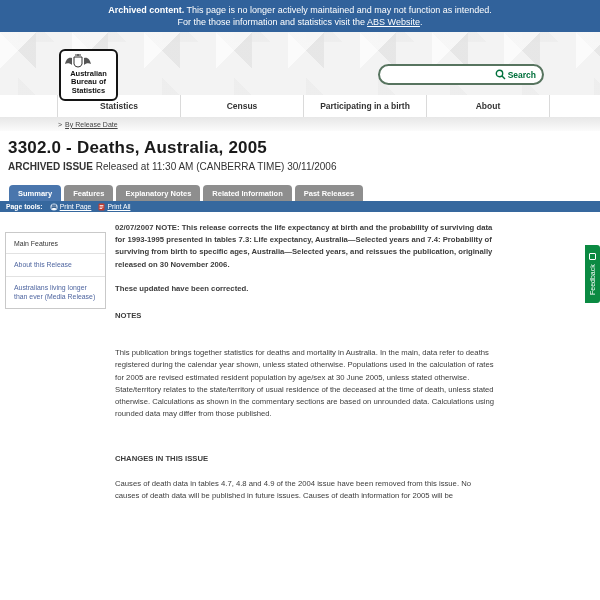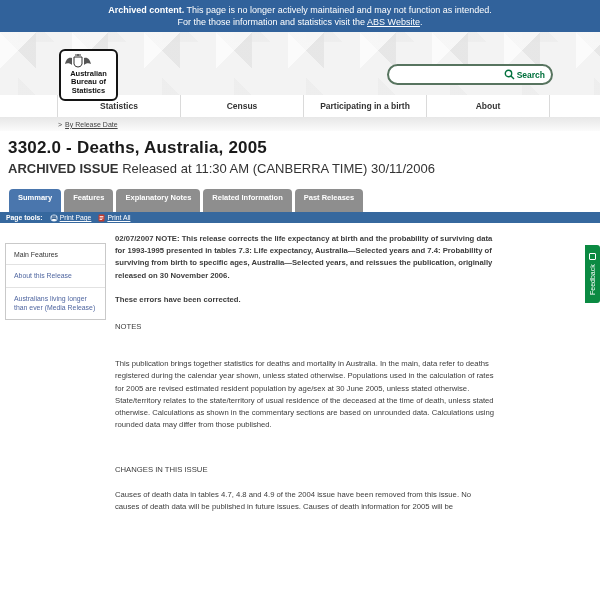--- a/index.html
+++ b/index.html
@@ -23,61 +23,61 @@
       #f3f3f3;
   }
   .logo {
     position:absolute; left:59px; top:17px; width:59px; height:52px;
     background:#fff; border:2px solid #141414; border-radius:6px;
     display:flex; flex-direction:column; justify-content:center; cursor:pointer;
   }
   .logo-crest { margin-top:-1px; }
   .logo-text { font-size:7.5px; font-weight:bold; line-height:8.5px; text-align:center; color:#111; white-space:pre-line; }
   .searchbox {
-    position:absolute; right:47px; top:32px; width:166px; height:21px;
+    position:absolute; right:56px; top:32px; width:166px; height:21px;
     background:#fff; border:2px solid #57745F; border-radius:11px;
     display:flex; align-items:center; padding:0 6px 0 8px;
   }
   .searchbox input { flex:1; min-width:0; border:none; outline:none; background:transparent; font-size:8px; font-family:"Liberation Sans", sans-serif; }
   .search-btn { display:flex; align-items:center; gap:2px; color:#00703C; font-size:8.5px; font-weight:bold; cursor:pointer; }
   
   .nav { height:22px; background:#fff; display:flex; margin:0 50px 0 57px; }
   .nav-item {
     flex:1; display:flex; align-items:center; justify-content:center;
     font-size:8.5px; font-weight:bold; color:#333; border-left:1px solid #dadada; cursor:pointer;
   }
   .nav-item:last-child { border-right:1px solid #dadada; }
   
   .crumbrow { height:14px; background:linear-gradient(#e7e7e7, #fbfbfb); display:flex; align-items:center; padding-left:58px; font-size:7px; color:#444; gap:3px; }
   .crumbrow a { color:#444; text-decoration:underline; cursor:pointer; }
   
   .title { margin:7px 0 3px 8px; font-size:17px; font-weight:bold; color:#1a1a1a; letter-spacing:.2px; }
-  .released { margin-left:8px; font-size:13px; color:#333; }
+  .released { margin-left:8px; font-size:10px; color:#333; }
   .released .bold { font-weight:bold; }
   
   .tabs { display:flex; gap:3px; margin:13px 0 0 9px; align-items:flex-end; }
   .tab {
     background:#8E8E8E; color:#fff; font-size:7.5px; font-weight:bold;
-    padding:4px 9px 10px; border-radius:4px 4px 0 0; cursor:pointer; white-space:nowrap;text-align:right;
+    padding:4px 9px 3px; border-radius:4px 4px 0 0; cursor:pointer; white-space:nowrap;text-align:right;
   }
   .tab.active { background:#4A76AD; }
   
   .tools { background:#36689E; color:#fff; height:11px; display:flex; align-items:center; gap:7px; padding-left:6px; font-size:6.8px; }
   .tools .label { font-weight:bold; }
   .tools a { color:#fff; text-decoration:underline; display:flex; align-items:center; gap:2px; cursor:pointer; }
   
   .layout { position:relative; }
   .sidebox { position:absolute; left:5px; top:10px; width:101px; background:#fff; border:1px solid #c9c9c9; font-size:6.9px; }
   .side-header { padding:7px 8px 6px; color:#333; border-bottom:1px solid #e2e2e2; }
   .side-link { display:block; padding:6px 8px; color:#4F66A0; text-decoration:none; border-bottom:1px solid #e2e2e2; line-height:9.5px; cursor:pointer; }
   .side-link:last-child { border-bottom:none; }
   .main { margin:10px 0 0 115px; width:381px; color:#3c3c3c; font-size:7.7px; }
   .main p { margin:0 0 12px; line-height:12.2px; }
   .main p.b { font-weight:bold; }
-  .main p.hdr { font-weight:normal; }
+  .main p.hdr { font-weight:bold; }
   .mb21 { margin-bottom:21px !important; }
   .mb16 { margin-bottom:16px !important; }
   .mb15 { margin-bottom:15px !important; }
   .mb25 { margin-bottom:25px !important; }
   .mb33 { margin-bottom:33px !important; }
   
   .feedback {
     position:absolute; right:0; top:245px; width:15px; height:58px;
     background:#0B8A42; color:#fff; border-radius:3px 0 0 3px; cursor:pointer;
     writing-mode:vertical-rl; transform:rotate(180deg);
@@ -164,21 +164,21 @@
 
 <div class="layout">
   <div class="sidebox">
     <div class="side-header">Main Features</div>
     <a class="side-link">About this Release</a>
     <a class="side-link">Australians living longer than ever (Media Release)</a>
   </div>
 
   <div class="main">
     <p class="b">02/07/2007 NOTE: This release corrects the life expectancy at birth and the probability of surviving data for 1993-1995 presented in tables 7.3: Life expectancy, Australia—Selected years and 7.4: Probability of surviving from birth to specific ages, Australia—Selected years, and reissues the publication, originally released on 30 November 2006.</p>
-    <p class="b mb15">These errors have been corrected.</p>
+    <p class="b mb15">These updated have been corrected.</p>
     <p class="hdr mb25">NOTES</p>
     <p class="mb33">This publication brings together statistics for deaths and mortality in Australia. In the main, data refer to deaths registered during the calendar year shown, unless stated otherwise. Populations used in the calculation of rates for 2005 are revised estimated resident population by age/sex at 30 June 2005, unless stated otherwise. State/territory relates to the state/territory of usual residence of the deceased at the time of death, unless stated otherwise. Calculations as shown in the commentary sections are based on unrounded data. Calculations using rounded data may differ from those published.</p>
     <p class="hdr">CHANGES IN THIS ISSUE</p>
     <p>Causes of death data in tables 4.7, 4.8 and 4.9 of the 2004 issue have been removed from this issue. No causes of death data will be published in future issues. Causes of death information for 2005 will be</p>
   </div>
 </div>
 
 <div class="feedback">
   <span>Feedback</span>
   <span class="fb-ico"></span>

